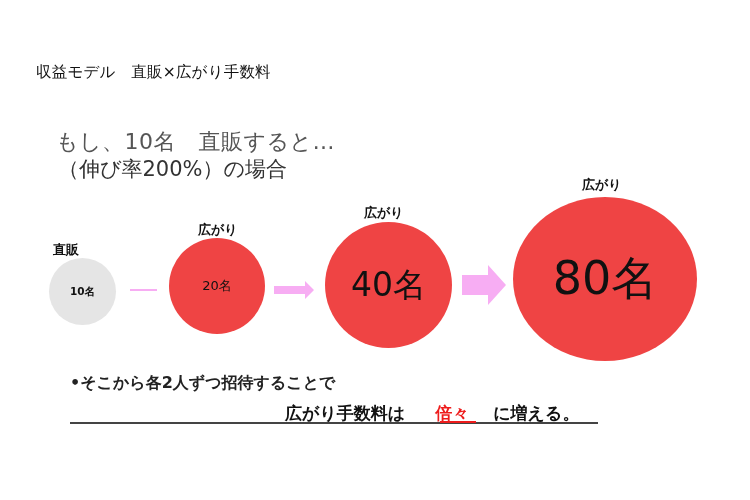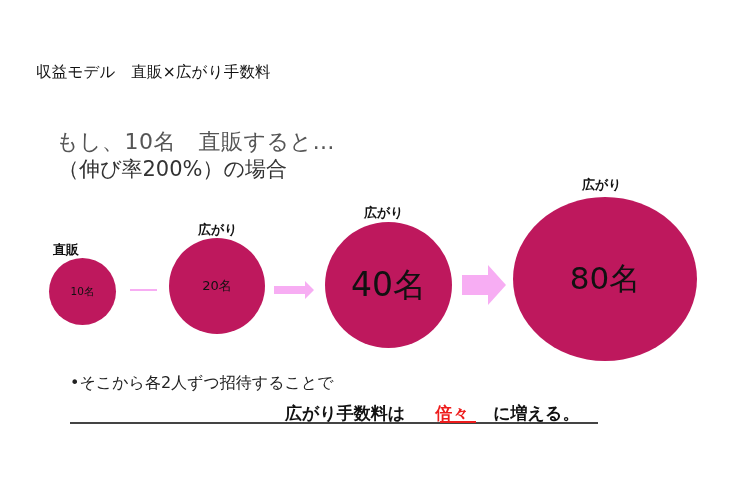--- a/index.html
+++ b/index.html
@@ -5,26 +5,26 @@
   html, body { margin: 0; padding: 0; }
   body {
     width: 750px; height: 500px; background: #ffffff; position: relative; overflow: hidden;
     font-family: "DejaVu Sans", "Liberation Sans", sans-serif; color: #111;
   }
   .abs { position: absolute; text-align: center; }
   .title { left: 36px; top: 62px; font-size: 15.5px; letter-spacing: 0.2px; color: #111; white-space: nowrap; }
   .sub1 { left: 56px; top: 127px; font-size: 22px; color: #555; white-space: nowrap; letter-spacing: 0.5px; }
   .sub2 { left: 58px; top: 155px; font-size: 21px; color: #333; white-space: nowrap; }
   .circle { border-radius: 50%; display: flex; align-items: center; justify-content: center; color: #111; }
-  .c-pink { background: #be185d; }
-  .c-green { background: #be185d; }
+  .c-pink { background: #e5e5e5; font-weight: bold; }
+  .c-green { background: #ef4444; }
   .label { font-size: 13px; font-weight: bold; white-space: nowrap; color: #111; }
   .connector { background: #f7adf3; }
   .arrow { position: absolute; }
-  .bullet { left: 70px; top: 373px; font-size: 16px; color: #222; white-space: nowrap; }
+  .bullet { left: 70px; top: 373px; font-size: 16px; color: #222; white-space: nowrap; font-weight: bold; }
   .emph { left: 285px; top: 402px; font-size: 17px; font-weight: bold; white-space: nowrap; color: #111; }
   .emph .red { color: #ee1c1c; margin-left: 6px; }
   .uline { left: 70px; top: 422px; width: 528px; height: 2px; background: #444; }
   .red-ul { left: 440px; top: 421px; width: 36px; height: 2px; background: #ee1c1c; }
 </style>
 </head>
 <body>
 
 <div class="abs title">収益モデル　直販×広がり手数料</div>
 <div class="abs sub1">もし、10名　直販すると…</div>
@@ -49,21 +49,21 @@
 <div class="abs label" style="left:364px; top:204px;">広がり</div>
 <div class="abs circle c-green" style="left:325px; top:222px; width:127px; height:126px; font-size:33px;">
   <span>40名</span>
 </div>
 
 <svg class="arrow" style="left:462px; top:265px;" width="44" height="40" viewBox="0 0 44 40">
   <polygon points="0,10 26,10 26,0 44,20 26,40 26,30 0,30" fill="#f7adf3"></polygon>
 </svg>
 
 <div class="abs label" style="left:582px; top:176px;">広がり</div>
-<div class="abs circle c-green" style="left:513px; top:197px; width:184px; height:164px; font-size:31px;">
+<div class="abs circle c-green" style="left:513px; top:197px; width:184px; height:164px; font-size:46px;">
   <span>80名</span>
 </div>
 
 <div class="abs bullet">•そこから各2人ずつ招待することで</div>
 <div class="abs emph">
   <span>広がり手数料は</span><span style="display:inline-block; width:24px;"></span><span class="red">倍々</span><span style="display:inline-block; width:24px;"></span><span>に増える。</span>
 </div>
 <div class="abs uline"></div>
 <div class="abs red-ul"></div>
 

